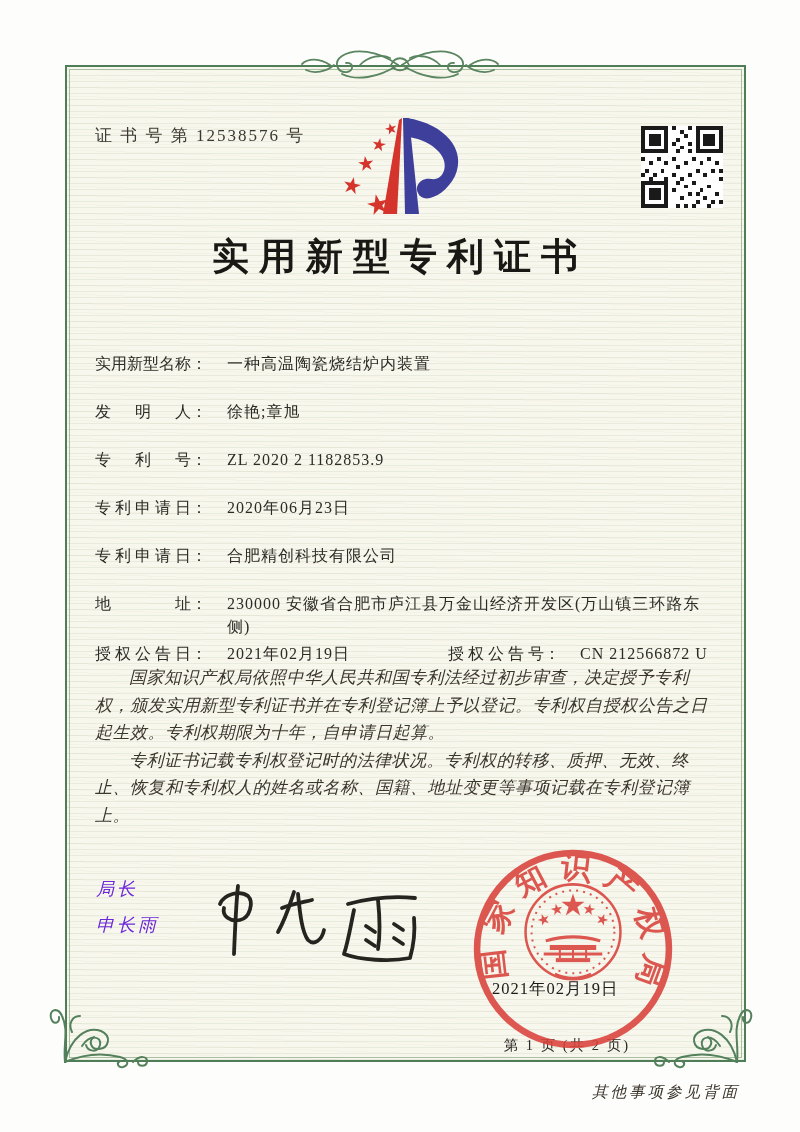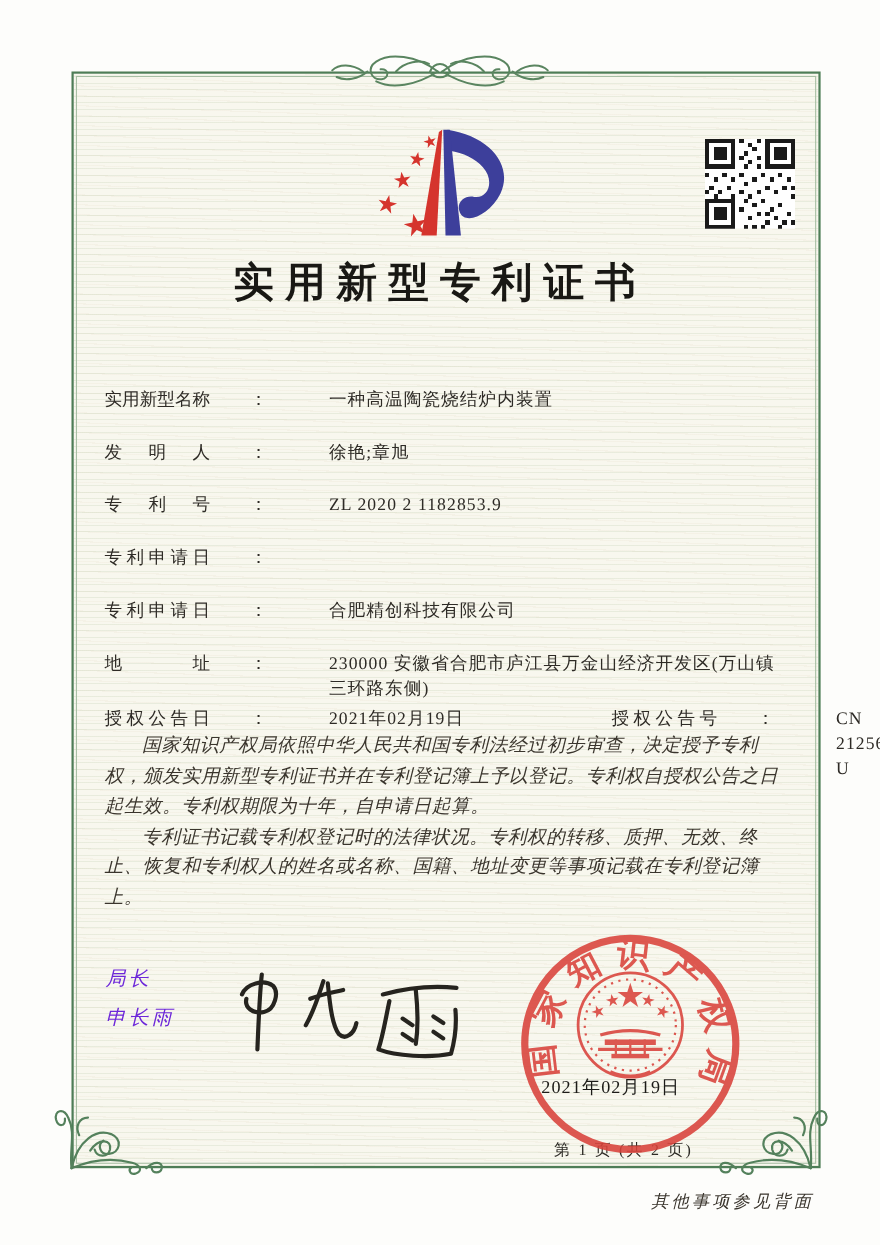--- a/index.html
+++ b/index.html
@@ -14,21 +14,21 @@
              repeating-linear-gradient(0deg, rgba(150,175,130,0.16) 0 1px, transparent 1px 6px),
              repeating-linear-gradient(2deg, rgba(196,170,128,0.07) 0 1px, transparent 1px 9px); }
   .frame::after { content:""; position:absolute; inset:2px; border:1px solid #a8bfa4; pointer-events:none; }
 
   .abs { position:absolute; }
   .cert-no { left:95px; top:124px; font-size:17px; letter-spacing:2px; color:#3b3831; }
   .title { left:0; top:232px; width:800px; text-align:center; font-size:37px; font-weight:bold;
            letter-spacing:10px; color:#191814; }
 
   .fields { left:95px; top:352px; width:620px; font-size:16px; color:#2e2b26; }
-  .frow { display:flex; align-items:flex-start; margin-bottom:25px; line-height:23px;gap:36px; }
+  .frow { display:flex; align-items:flex-start; margin-bottom:25px; line-height:23px; }
   .frow.tight { margin-bottom:4px; }
   .flabel { display:inline-block; width:96px; text-align:justify; text-align-last:justify; flex:none; }
   .fcolon { flex:none; }
   .fvalue { margin-left:20px; letter-spacing:1px; flex:1; }
   .flabel2 { margin-left:98px; }
 
   .paras { left:95px; top:664px; width:618px; font-size:17px; line-height:27.5px;
            color:#3a352d; font-style:italic; }
   .paras p { text-indent:2em; letter-spacing:0.5px; }
 
@@ -77,20 +77,21 @@
       <path d="M27,70 C25,52 31,38 24,24 C20,15 11,17 13,26 C15,33 22,32 21,25"></path>
       <path d="M44,54 C52,42 64,44 62,53 C60,61 50,60 48,53"></path>
       <path d="M95,70 C102,63 110,64 109,70 C108,75 100,75 100,70"></path>
       <path d="M34,40 C30,32 34,24 42,24"></path>
     </g>
   </svg>
   <svg class="abs flourish fl-br" viewBox="0 0 118 86">
     <use href="#blf" transform="translate(118,0) scale(-1,1)"></use>
   </svg>
 
+  <div class="abs cert-no">证 书 号 第 12538576 号</div>
 
   <svg class="abs logo-wrap" viewBox="0 0 140 128">
     <defs>
       <path id="star5" d="M0,-1 L0.225,-0.309 L0.951,-0.309 L0.363,0.118 L0.588,0.809 L0,0.382 L-0.588,0.809 L-0.363,0.118 L-0.951,-0.309 L-0.225,-0.309 Z"></path>
     </defs>
     <g>
       <path fill="#3d3f9b" d="M74,10 C112,16 134,42 122,68 C112,88 90,97 85,85 C81,76 90,69 98,71 C111,73 117,56 106,44 C99,36 88,31 76,29 Z"></path>
       <polygon fill="#3d3f9b" points="70,10 76,10 86,106 72,106"></polygon>
       <polygon fill="#d5342d" points="66,12 69,10 64,106 50,106"></polygon>
     </g>
@@ -128,20 +129,21 @@
       <span class="fvalue">徐艳;章旭</span>
     </div>
     <div class="frow">
       <span class="flabel">专利号</span>
         <span class="fcolon">：</span>
       <span class="fvalue">ZL 2020 2 1182853.9</span>
     </div>
     <div class="frow">
       <span class="flabel">专利申请日</span>
         <span class="fcolon">：</span>
+      <span class="fvalue">2020年06月23日</span>
     </div>
     <div class="frow">
       <span class="flabel">专利申请日</span>
         <span class="fcolon">：</span>
       <span class="fvalue">合肥精创科技有限公司</span>
     </div>
     <div class="frow tight">
       <span class="flabel">地址</span>
         <span class="fcolon">：</span>
       <span class="fvalue">230000 安徽省合肥市庐江县万金山经济开发区(万山镇三环路东侧)</span>

